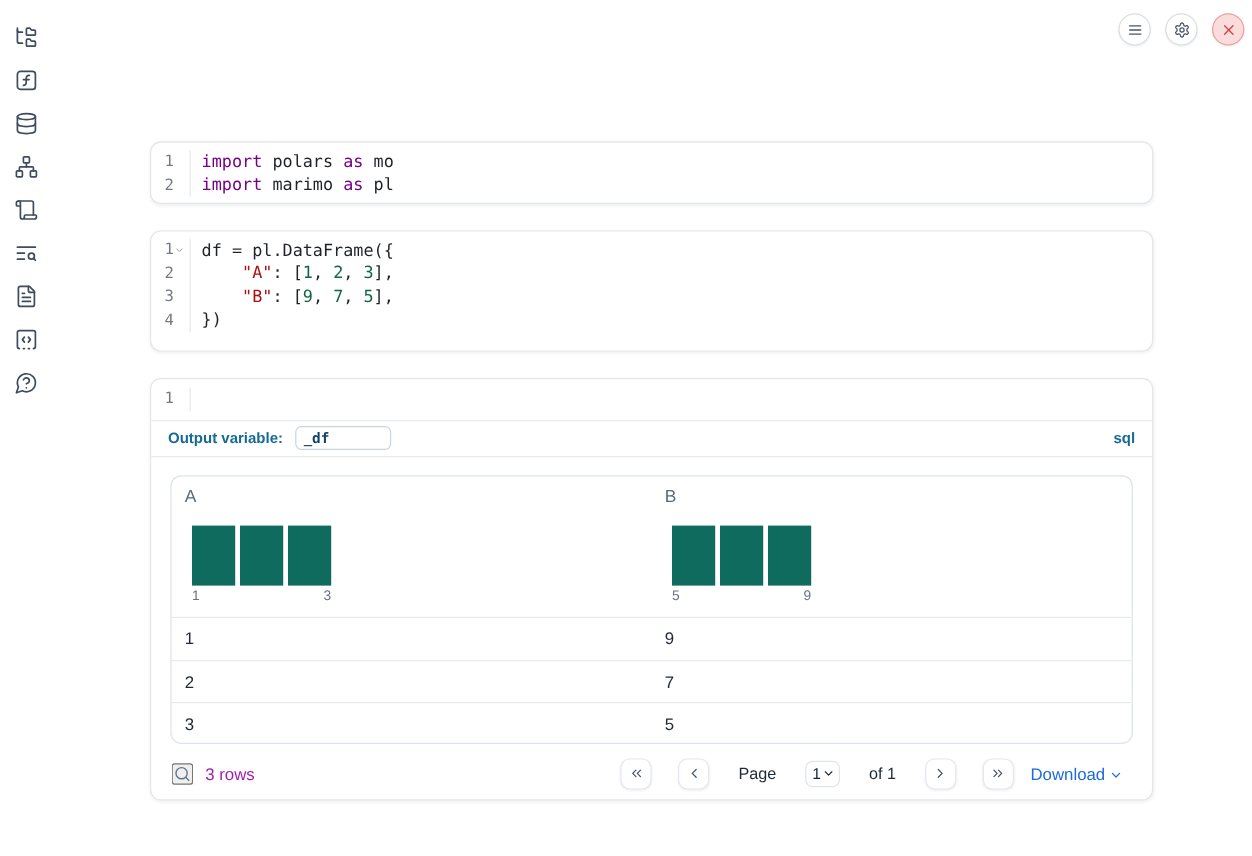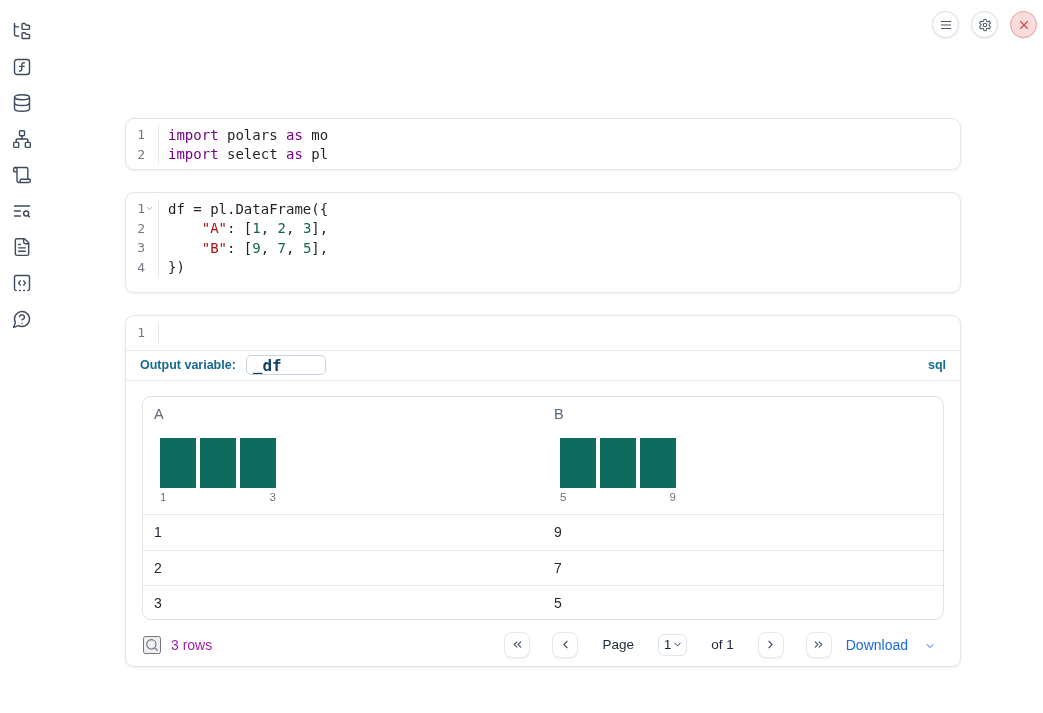--- a/index.html
+++ b/index.html
@@ -60,21 +60,21 @@
   .tok-str{color:var(--str);}
   .tok-num{color:var(--num);}
 
   
   .cell-3 .code-wrap{padding:7px 0;border-bottom:1px solid #e7e9ec;}
   .outvar-row{height:30px;display:flex;align-items:center;padding:0 14px;
     border-bottom:1px solid #e7e9ec;}
   .outvar-label{font-size:12.5px;font-weight:bold;color:var(--sqlblue);}
   .outvar-input{margin-left:10px;width:80px;height:20px;border:1px solid #c9d4e0;
     border-radius:5px;padding:0 6px;font-family:"DejaVu Sans Mono","Liberation Mono",monospace;
-    font-size:16px;font-weight:bold;color:#12436b;outline:none;background:#fff;}
+    font-size:12px;font-weight:bold;color:#12436b;outline:none;background:#fff;}
   .lang-badge{margin-left:auto;font-size:12.5px;font-weight:bold;color:var(--sqlblue);text-align:right;}
 
   
   .table-card{margin:15px 16px 0;height:224px;border:1px solid #dce3ec;border-radius:9px;
     overflow:hidden;}
   .thead{display:grid;grid-template-columns:400px 1fr;height:118px;
     border-bottom:1px solid #e7ebf0;}
   .th{padding:9px 11px 0;}
   .th-name{font-size:14.5px;color:#5b6876;}
   .hist{margin:16px 0 0 6px;width:116px;height:50px;display:flex;gap:4px;align-items:flex-end;}
@@ -96,21 +96,21 @@
     box-shadow:0 1px 2px rgba(16,24,40,.06);display:flex;align-items:center;justify-content:center;
     cursor:pointer;}
   .page-btn svg{width:13px;height:13px;stroke:#475569;fill:none;stroke-width:2;
     stroke-linecap:round;stroke-linejoin:round;}
   .page-label,.of-label{font-size:13.5px;color:#1e293b;margin:0 2px;}
   .page-select{height:22px;min-width:25px;border:1px solid #dfe5ed;border-radius:6px;
     display:flex;align-items:center;padding:0 3px 0 5px;gap:1px;cursor:pointer;
     font-size:13px;color:#14213d;background:#fff;}
   .page-select svg{width:11px;height:11px;stroke:#14213d;fill:none;stroke-width:2;
     stroke-linecap:round;stroke-linejoin:round;}
-  .download{margin-left:14px;display:flex;align-items:center;gap:16px;cursor:pointer;
+  .download{margin-left:14px;display:flex;align-items:center;gap:3px;cursor:pointer;
     font-size:14px;color:var(--blue);}
   .download svg{width:12px;height:12px;stroke:var(--blue);fill:none;stroke-width:2;
     stroke-linecap:round;stroke-linejoin:round;margin-top:2px;}
 </style>
 </head>
 <body>
 
 <div class="app">
 
   <aside class="sidebar" id="sidebar">
@@ -230,21 +230,21 @@
         </div>
         <div class="code-col">
           <div class="code-line">
             <span class="tok-kw">import</span>
             <span> polars </span>
             <span class="tok-kw">as</span>
             <span> mo</span>
           </div>
           <div class="code-line">
             <span class="tok-kw">import</span>
-            <span> select </span>
+            <span> marimo </span>
             <span class="tok-kw">as</span>
             <span> pl</span>
           </div>
         </div>
       </div>
   </section>
 
   <section class="cell cell-2">
     <div class="code-wrap">
         <div class="gutter-col">

